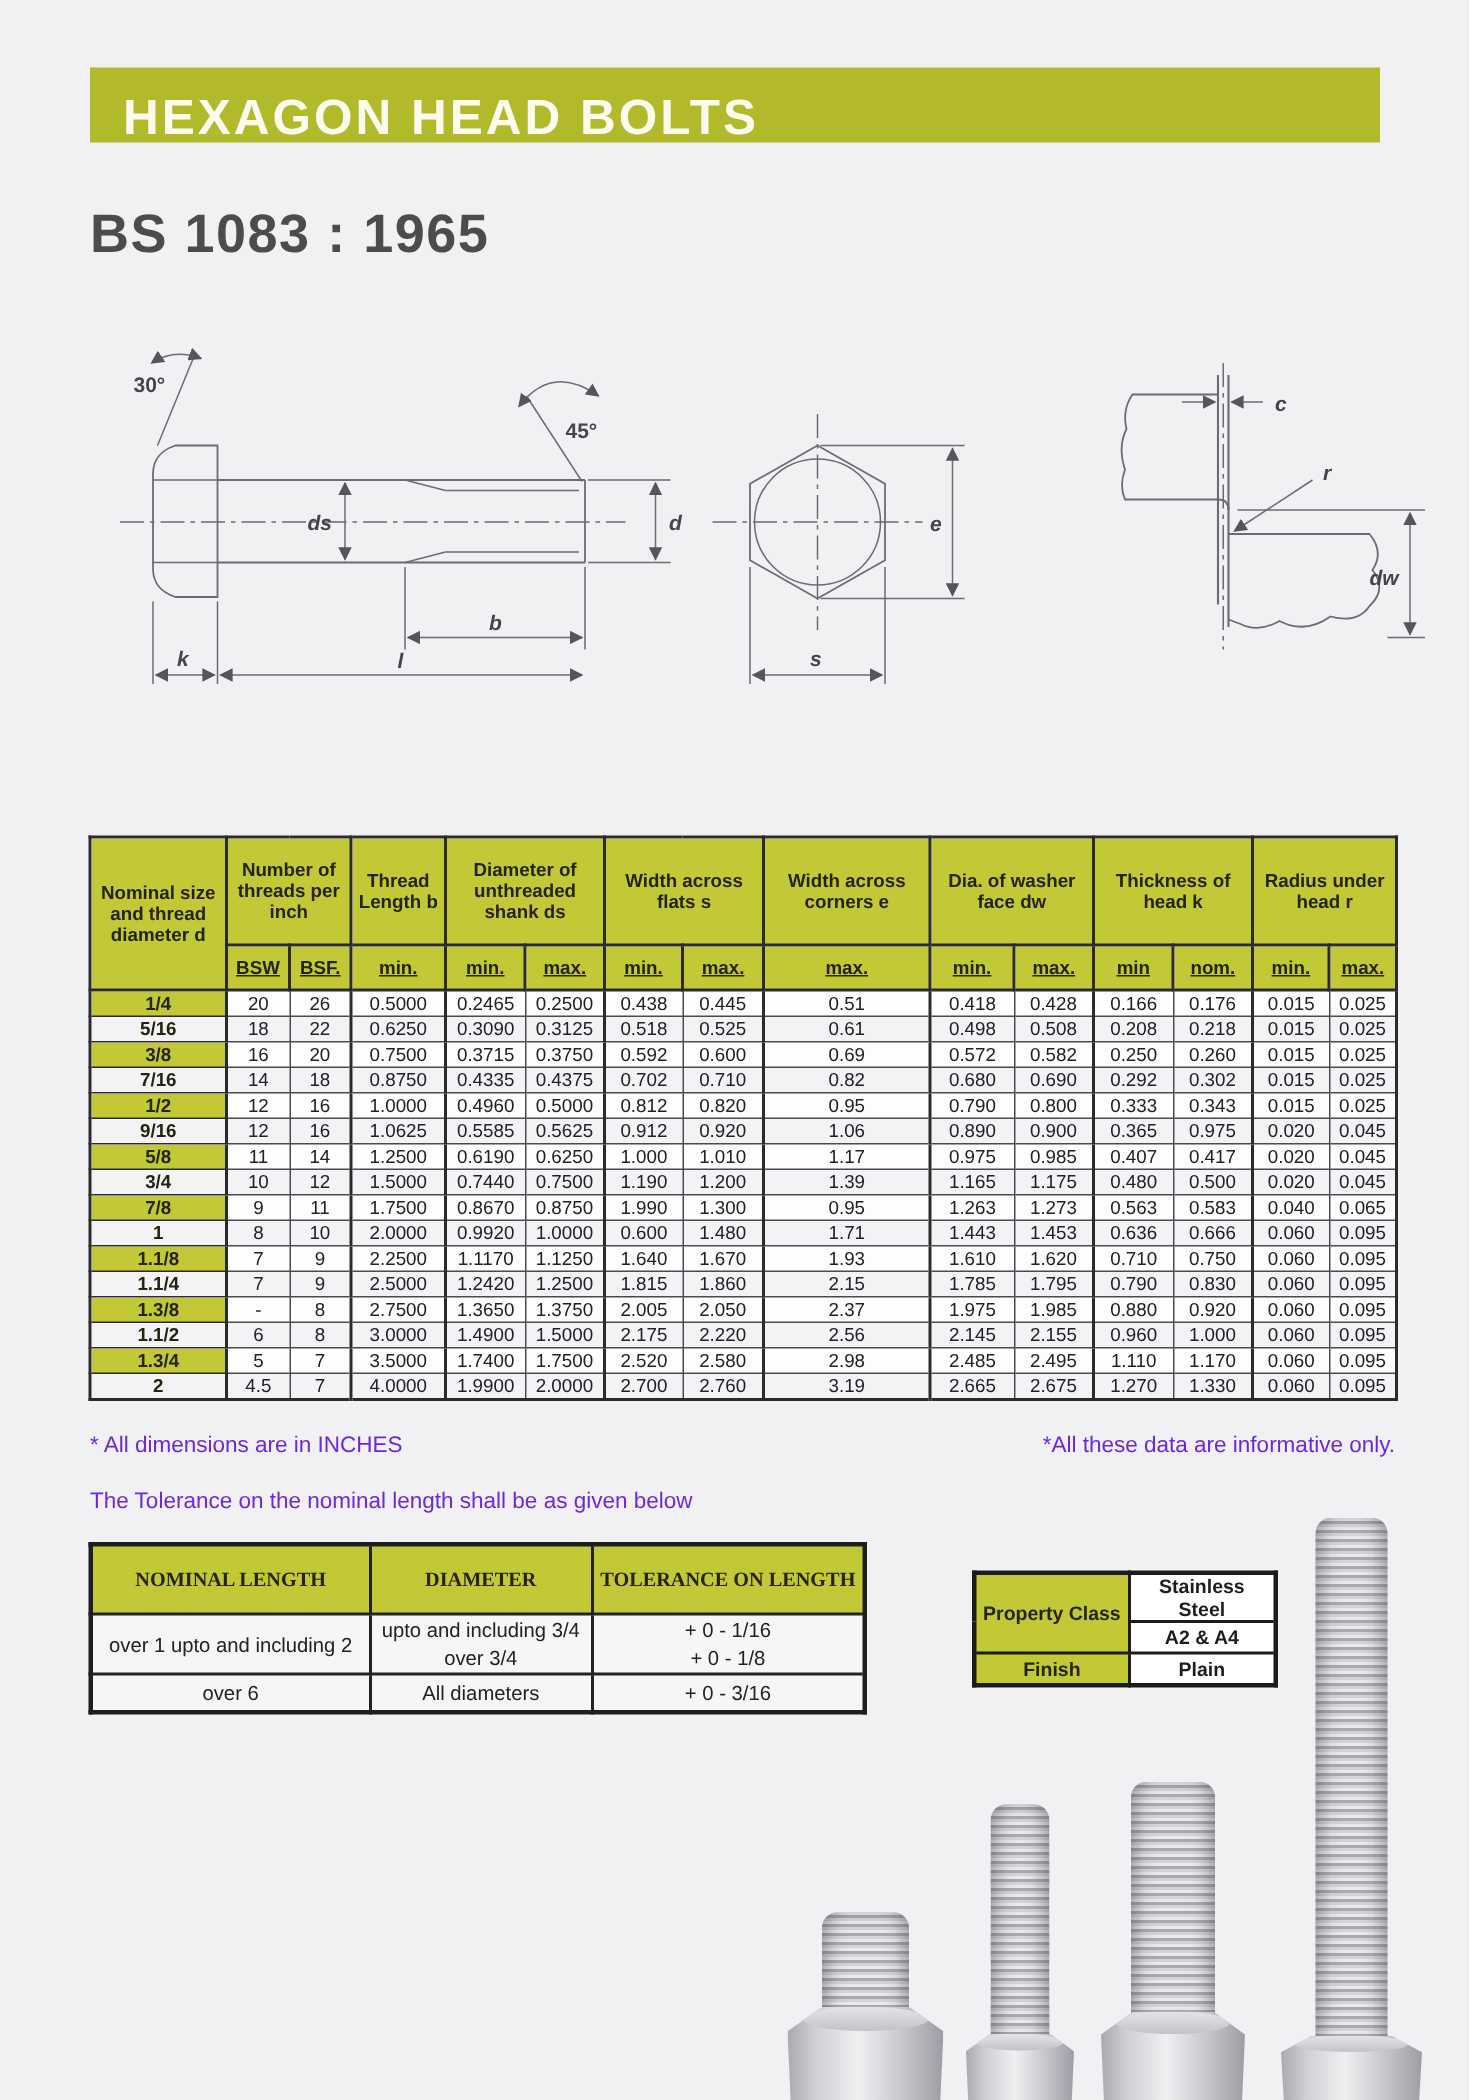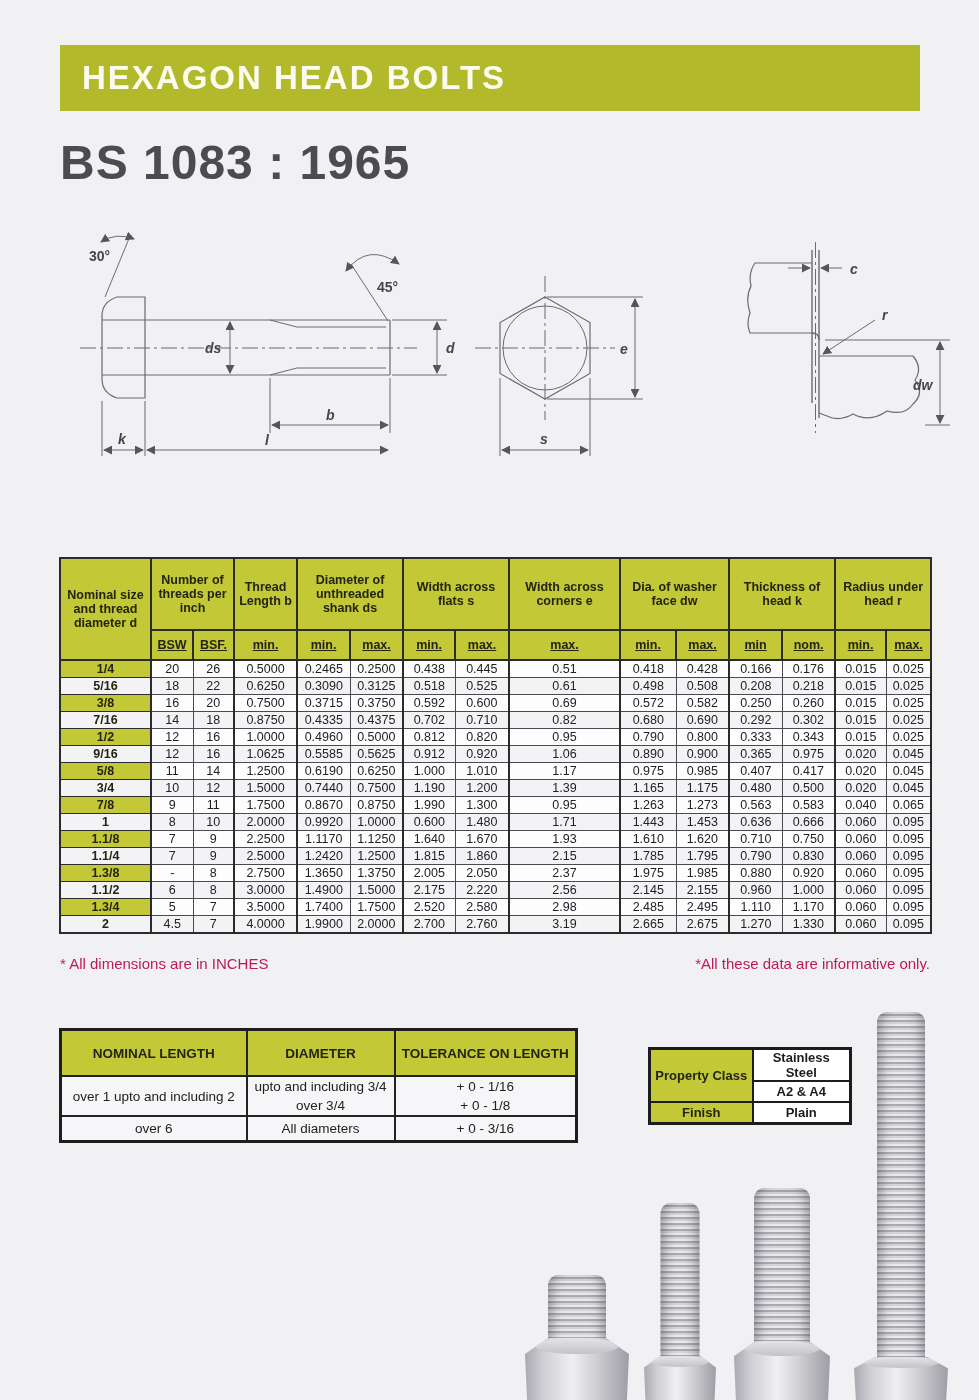--- a/index.html
+++ b/index.html
@@ -1,22 +1,22 @@
 <!DOCTYPE html>
 <html><head>
 <meta charset="utf-8">
 <style>
   html,body{margin:0;padding:0;background:#e8e8ea;}
   .page{position:relative;width:979px;height:1400px;background:#f1f1f3;overflow:hidden;
         font-family:"Liberation Sans",sans-serif;color:#2b2b2e;}
   
-  .banner{position:absolute;left:60px;top:45px;width:860px;height:66px;background:#b2ba2b;}
+  .banner{position:absolute;left:60px;top:45px;width:860px;height:50px;background:#b2ba2b;}
   .banner h1{margin:0;padding:14px 0 0 22px;font-size:33px;line-height:38px;font-weight:bold;
              letter-spacing:2px;color:#fbfbee;}
-  .bs-title{position:absolute;left:60px;top:135px;font-size:48px;font-weight:bold;
+  .bs-title{position:absolute;left:60px;top:135px;font-size:36px;font-weight:bold;
             letter-spacing:1px;color:#4c4c4e;}
   
   .drawing{position:absolute;left:55px;top:228px;}
   .drawing text{font-family:"Liberation Sans",sans-serif;font-size:14px;font-weight:bold;
                 fill:#45454a;}
   .drawing .it{font-style:italic;}
   
   .main-table-wrap{position:absolute;left:59px;top:557px;}
   table.main{border-collapse:collapse;table-layout:fixed;width:871px;background:#fdfdfe;}
   table.main th,table.main td{border:1px solid #3b3b3f;text-align:center;vertical-align:middle;
@@ -24,31 +24,31 @@
   table.main thead th{background:#c3c936;color:#24240f;font-weight:bold;border:2px solid #2b2b2b;}
   table.main thead tr.grp th{height:66px;padding:2px 1px;}
   table.main thead tr.sub th{height:28px;text-decoration:underline;}
   table.main tbody td{height:16px;color:#222226;border:1px solid #4a4a50;}
   table.main tbody tr:nth-child(even) td{background:#f3f3f5;}
   table.main tbody td.rowhead{background:#c3c936;font-weight:bold;color:#24240f;
        border:1px solid #2b2b2b;border-top-width:1px;}
   table.main td.gb,table.main th.gb{border-left:2px solid #2b2b2b;}
   table.main{border:2px solid #2b2b2b;}
   
-  .note{position:absolute;font-size:15px;color:#be185d;}
+  .note{position:absolute;font-size:15px;color:#6d28d9;}
   .note-left{left:60px;top:955px;}
   .note-right{right:49px;top:955px;}
   .note-tol{left:60px;top:992px;}
   
   .tol-wrap{position:absolute;left:59px;top:1028px;}
   table.tol{border-collapse:collapse;table-layout:fixed;width:516px;border:3px solid #1e1e1e;
             background:#f6f6f8;}
   table.tol th,table.tol td{border:2px solid #222;text-align:center;vertical-align:middle;
             font-size:13.5px;color:#222;padding:0 2px;}
-  table.tol th{background:#c3c936;font-weight:bold;height:44px;color:#24240f;}
+  table.tol th{background:#c3c936;font-weight:bold;height:44px;color:#24240f;font-family:Liberation Serif, serif;}
   table.tol tr.units td{background:#c3c936;font-weight:bold;height:22px;color:#24240f;}
   table.tol tbody td{height:38px;}
   table.tol tbody tr.single td{height:23px;margin-top:18px;}
   table.tol td .ln{display:block;line-height:19px;}
   
   .prop-wrap{position:absolute;left:648px;top:1047px;}
   table.prop{border-collapse:collapse;table-layout:fixed;width:201px;border:3px solid #1c1c1c;
              background:#fff;}
   table.prop td{border:2px solid #1c1c1c;text-align:center;font-size:13px;font-weight:bold;
              height:19px;color:#1d1d1f;padding:0 2px;}
@@ -474,20 +474,21 @@
             <td>1.330</td>
             <td class="gb">0.060</td>
             <td>0.095</td>
           </tr>
         </tbody>
     </table>
   </div>
 
   <div class="note note-left">* All dimensions are in INCHES</div>
   <div class="note note-right">*All these data are informative only.</div>
+  <div class="note note-tol">The Tolerance on the nominal length shall be as given below</div>
 
   <div class="tol-wrap">
     <table class="tol">
       <colgroup>
           <col style="width:186px">
           <col style="width:148px">
           <col style="width:182px">
         </colgroup>
       <thead>
         <tr>

